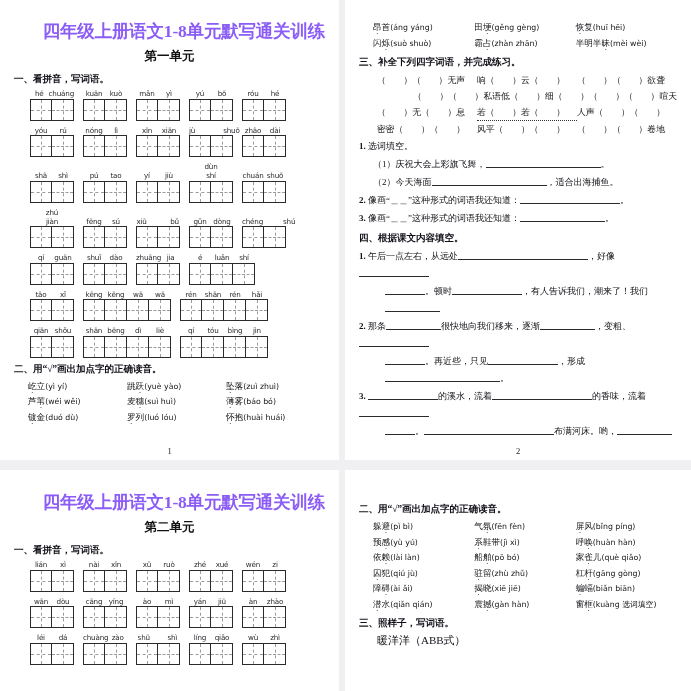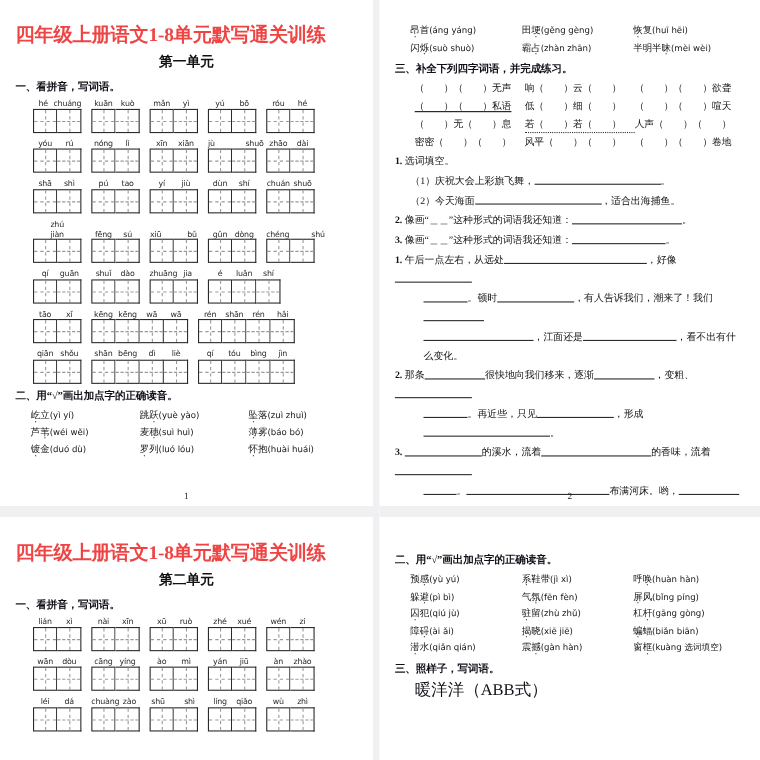--- a/index.html
+++ b/index.html
@@ -31,27 +31,27 @@
   .page.p2 { border-bottom: 10px solid #f0f0f2; }
   .page.p3 { border-right: 6px solid #f0f0f2; }
   .page-inner {
     position: absolute;
     left: 0; right: 0; top: 0; bottom: 0;
     padding: 8px 14px 4px 14px;
     box-sizing: border-box;
     color: #13131a;
   }
   .doc-title {
-    text-align: left;
+    text-align: right;
     font-size: 17.5px;
     font-weight: bold;
     letter-spacing: -0.2px;
     margin: 11px 0 5px 0;
     font-family: "Liberation Serif", "DejaVu Serif", serif;
-    color: #ef4444;
+    color: #8b5cf6;
   }
   .unit-title {
     text-align: center;
     font-size: 12.5px;
     font-weight: bold;
     margin: 0 0 8px 0;
     color: #111;
   }
   .section-head {
     font-size: 9.6px;
@@ -127,21 +127,21 @@
     color: #111;
   }
   .idiom-list { padding-left: 18px; margin-top: 1px; }
   .idiom-row {
     display: flex;
     font-size: 8.8px;
     line-height: 16px;
     color: #141418;
   }
   .idiom-cell { width: 33.33%; white-space: nowrap; }
-  .u-line { text-decoration: underline; text-underline-offset: 2px; }
+  .u-line { text-underline-offset: 2px; margin-left: 36px; }
   .wavy { border-bottom: 1px dotted #333; }
   .qline {
     font-size: 9px;
     line-height: 17px;
     color: #131318;
     margin: 1px 0 0 0;
   }
   .qnum { font-weight: bold; font-family: "Liberation Serif", serif; }
   .indent { padding-left: 14px; }
   .indent2 { padding-left: 26px; }
@@ -158,21 +158,21 @@
     position: absolute;
     bottom: 4px;
     left: 0; right: 0;
     text-align: center;
     font-size: 8.5px;
     color: #222;
     font-family: "Liberation Serif", serif;
   }
   .p3 .doc-title { margin-top: 12px; }
   .p4-inner { padding-top: 28px; }
-  .small-note { font-size: 15px; padding-left: 18px; margin-top: 2px; }
+  .small-note { font-size: 11px; padding-left: 18px; margin-top: 2px; }
 </style>
 </head>
 <body>
 
 <div id="sheet">
 
   <div class="page p1">
     <div class="page-inner">
       <div class="doc-title">四年级上册语文1-8单元默写通关训练</div>
       <div class="unit-title">第一单元</div>
@@ -307,21 +307,21 @@
               <div class="tz-pin" style="width: 44px;">
                 <span>yí</span>
                 <span>jiù</span>
               </div>
               <div class="tz-boxes">
                 <div class="tz-cell"></div>
                 <div class="tz-cell"></div>
               </div>
             </div>
             <div class="tz-group">
-              <div class="tz-pin" style="width: 44px;">
+              <div class="tz-pin" style="width: 44px; flex-direction: column;">
                 <span>dùn</span>
                 <span>shí</span>
               </div>
               <div class="tz-boxes">
                 <div class="tz-cell"></div>
                 <div class="tz-cell"></div>
               </div>
             </div>
             <div class="tz-group">
               <div class="tz-pin" style="width: 44px;">
@@ -570,24 +570,24 @@
             <span class="idiom-cell">（　　）（　　）卷地</span>
           </div>
         </div>
       <div id="p2ex">
           <div class="qline"><span class="qnum">1. </span><span>选词填空。</span></div>
           <div class="qline indent"><span>（1）庆祝大会上彩旗飞舞，</span><span class="blank b115"></span><span>。</span></div>
           <div class="qline indent"><span>（2）今天海面</span><span class="blank b115"></span><span>，适合出海捕鱼。</span></div>
           <div class="qline"><span class="qnum">2. </span><span>像画“＿＿”这种形式的词语我还知道：</span><span class="blank b100"></span><span>。</span></div>
           <div class="qline"><span class="qnum">3. </span><span>像画“＿＿”这种形式的词语我还知道：</span><span class="blank b85"></span><span>。</span></div>
         </div>
+      <div class="section-head">四、根据课文内容填空。</div>
       <div id="p2fill">
           <div class="qline"><span class="qnum">1. </span><span>午后一点左右，从远处</span><span class="blank b130"></span><span>，好像</span><span class="blank b70"></span></div>
           <div class="qline indent2"><span class="blank b40"></span><span>。顿时</span><span class="blank b70"></span><span>，有人告诉我们，潮来了！我们</span><span class="blank b55"></span></div>
-          <div class="qline indent2"><span class="blank b100"></span><span>，江面还是</span><span class="blank b85"></span><span>，看不出有什么变化。</span></div>
           <div class="qline"><span class="qnum">2. </span><span>那条</span><span class="blank b55"></span><span>很快地向我们移来，逐渐</span><span class="blank b55"></span><span>，变粗、</span><span class="blank b70"></span></div>
           <div class="qline indent2"><span class="blank b40"></span><span>。再近些，只见</span><span class="blank b70"></span><span>，形成</span><span class="blank b115"></span><span>。</span></div>
           <div class="qline"><span class="qnum">3. </span><span class="blank b70"></span><span>的溪水，流着</span><span class="blank b100"></span><span>的香味，流着</span><span class="blank b70"></span></div>
           <div class="qline indent2"><span class="blank b30"></span><span>。</span><span class="blank b130"></span><span>布满河床。哟，</span><span class="blank b55"></span></div>
         </div>
 
     </div>
     <div class="pg-num">2</div>
   </div>
 
@@ -755,28 +755,33 @@
           </div>
         </div>
     </div>
   </div>
 
   <div class="page p4">
     <div class="page-inner p4-inner">
       <div class="section-head">二、用“√”画出加点字的正确读音。</div>
       <div class="pick-list" id="p4pick">
           <div class="pick-row">
+            <span class="pick-cell"><span>躲</span><span class="dotted">避</span><span class="py">(pì   bì)</span></span>
+            <span class="pick-cell"><span>气</span><span class="dotted">氛</span><span class="py">(fēn   fèn)</span></span>
+            <span class="pick-cell"><span class="dotted">屏</span><span>风</span><span class="py">(bǐng   píng)</span></span>
+          </div>
+          <div class="pick-row">
             <span class="pick-cell"><span>预</span><span class="dotted">感</span><span class="py">(yù   yú)</span></span>
             <span class="pick-cell"><span class="dotted">系</span><span>鞋</span><span>带</span><span class="py">(jì   xì)</span></span>
             <span class="pick-cell"><span>呼</span><span class="dotted">唤</span><span class="py">(huàn   hàn)</span></span>
           </div>
           <div class="pick-row">
-            <span class="pick-cell"><span>躲</span><span class="dotted">避</span><span class="py">(pì   bì)</span></span>
-            <span class="pick-cell"><span>气</span><span class="dotted">氛</span><span class="py">(fēn   fèn)</span></span>
-            <span class="pick-cell"><span class="dotted">屏</span><span>风</span><span class="py">(bǐng   píng)</span></span>
+            <span class="pick-cell"><span>依</span><span class="dotted">赖</span><span class="py">(lài   làn)</span></span>
+            <span class="pick-cell"><span>船</span><span class="dotted">舶</span><span class="py">(pō   bó)</span></span>
+            <span class="pick-cell"><span>家</span><span class="dotted">雀</span><span>儿</span><span class="py">(què   qiǎo)</span></span>
           </div>
           <div class="pick-row">
             <span class="pick-cell"><span class="dotted">囚</span><span>犯</span><span class="py">(qiú   jù)</span></span>
             <span class="pick-cell"><span class="dotted">驻</span><span>留</span><span class="py">(zhù   zhǔ)</span></span>
             <span class="pick-cell"><span>杠</span><span class="dotted">杆</span><span class="py">(gāng   gòng)</span></span>
           </div>
           <div class="pick-row">
             <span class="pick-cell"><span>障</span><span class="dotted">碍</span><span class="py">(ài   ǎi)</span></span>
             <span class="pick-cell"><span class="dotted">揭</span><span>晓</span><span class="py">(xiē   jiē)</span></span>
             <span class="pick-cell"><span class="dotted">蝙</span><span>蝠</span><span class="py">(biǎn   biān)</span></span>

